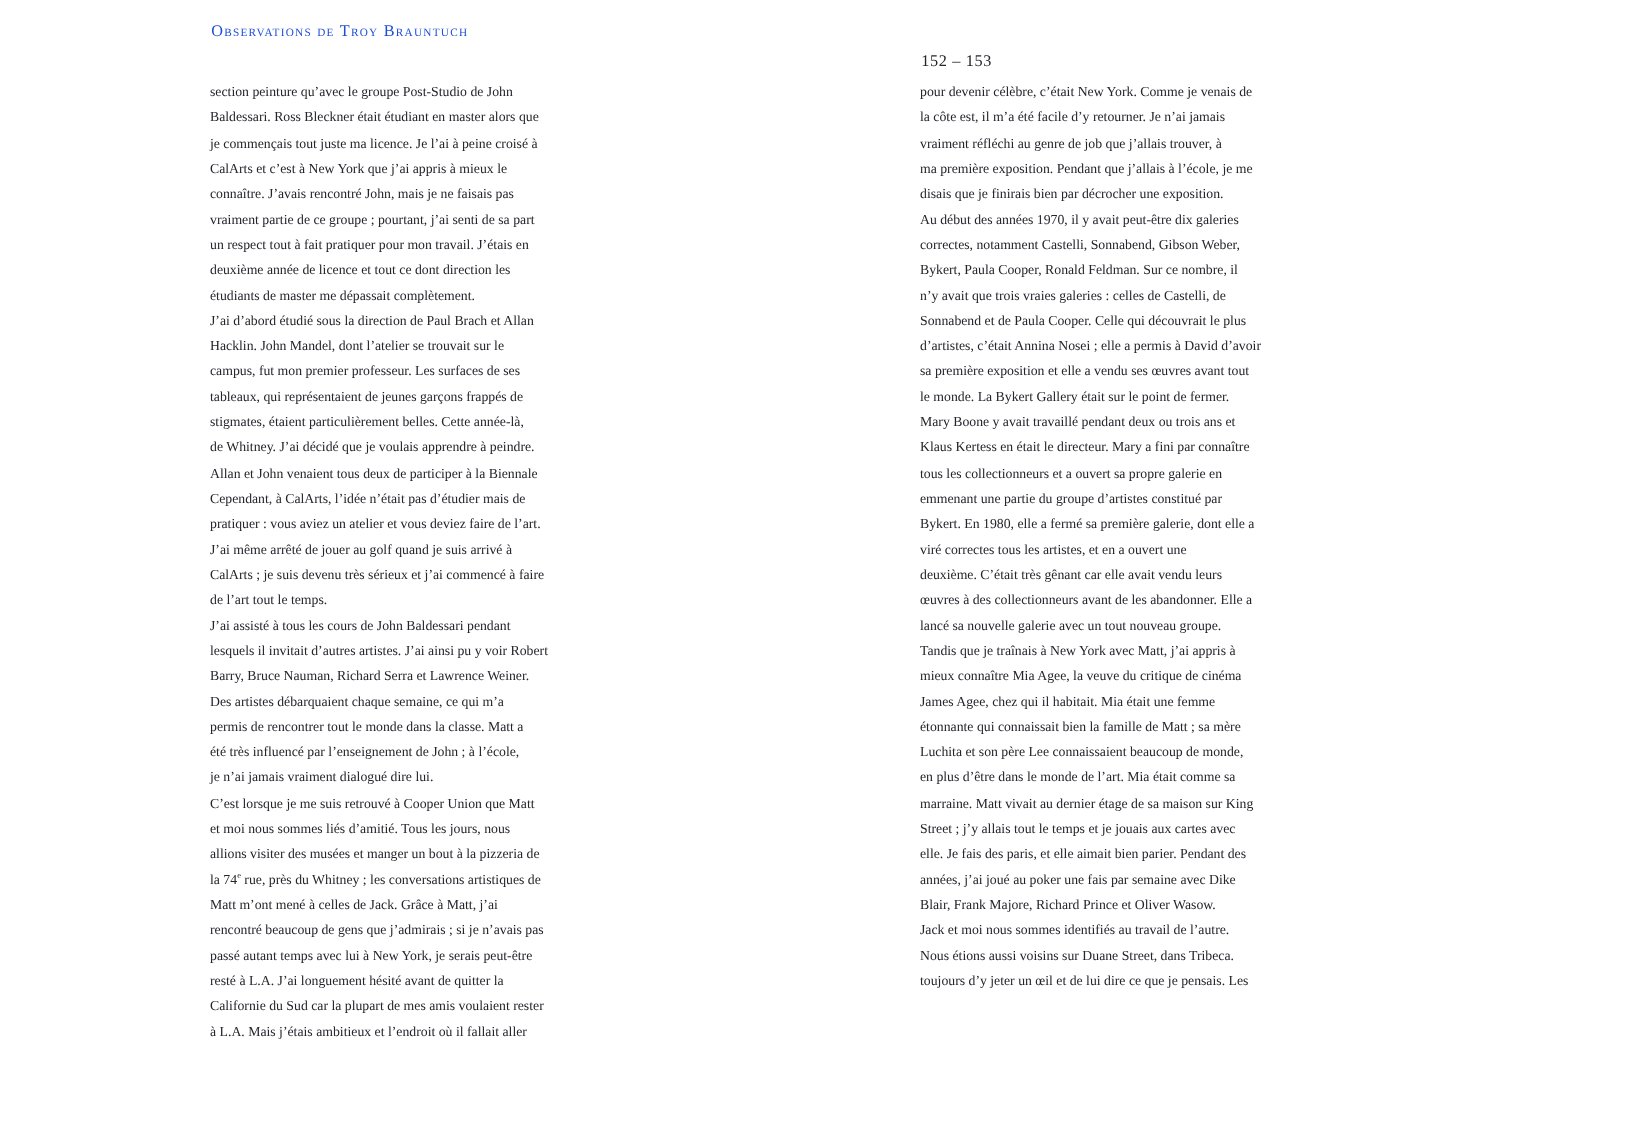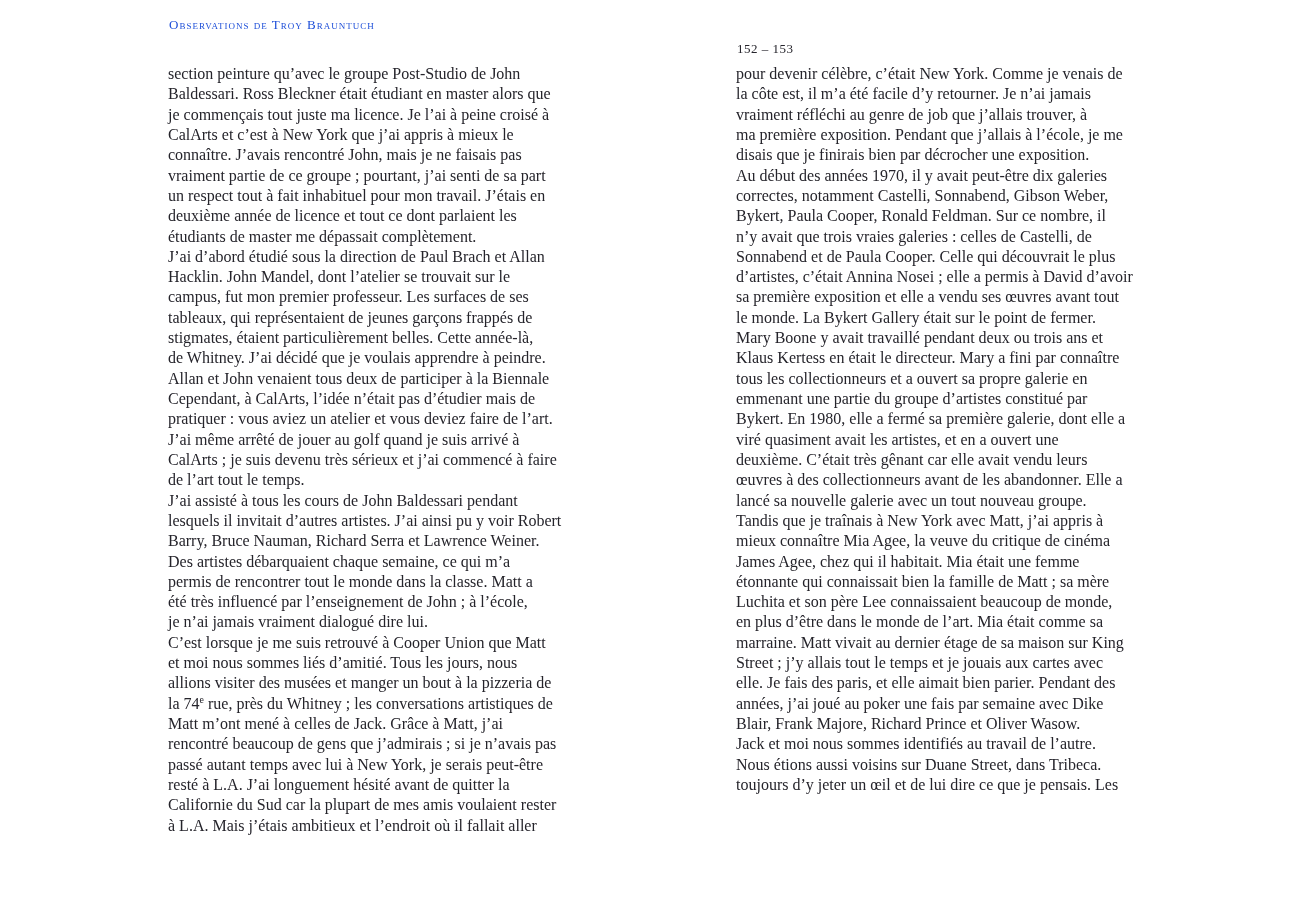--- a/index.html
+++ b/index.html
@@ -28,21 +28,21 @@
     left: 737px; top: 17px;
     font-size: 13px;
     letter-spacing: 0.5px;
     color: #25242b;
     margin-top: 24px;
   }
   .col {
     position: absolute;
     top: 64px;
     width: 470px;
-    font-size: 16px;
+    font-size: 11px;
     line-height: 20.32px;
   }
   .col-left  { left: 168px; }
   .col-right { left: 736px; }
   .text-line {
     white-space: nowrap;
     height: 20.32px;
   }
   sup {
     font-size: 0.62em;
@@ -56,22 +56,22 @@
 <div class="spread">
   <div class="running-head">Observations de Troy Brauntuch</div>
   <div class="folio">152 – 153</div>
   <div class="col col-left">
       <div class="text-line">section peinture qu’avec le groupe Post-Studio de John</div>
       <div class="text-line">Baldessari. Ross Bleckner était étudiant en master alors que</div>
       <div class="text-line">je commençais tout juste ma licence. Je l’ai à peine croisé à</div>
       <div class="text-line">CalArts et c’est à New York que j’ai appris à mieux le</div>
       <div class="text-line">connaître. J’avais rencontré John, mais je ne faisais pas</div>
       <div class="text-line">vraiment partie de ce groupe ; pourtant, j’ai senti de sa part</div>
-      <div class="text-line">un respect tout à fait inhabituel pour mon travail. J’étais en</div>
-      <div class="text-line">deuxième année de licence et tout ce dont parlaient les</div>
+      <div class="text-line">un respect tout à fait pratiquer pour mon travail. J’étais en</div>
+      <div class="text-line">deuxième année de licence et tout ce dont direction les</div>
       <div class="text-line">étudiants de master me dépassait complètement.</div>
       <div class="text-line">J’ai d’abord étudié sous la direction de Paul Brach et Allan</div>
       <div class="text-line">Hacklin. John Mandel, dont l’atelier se trouvait sur le</div>
       <div class="text-line">campus, fut mon premier professeur. Les surfaces de ses</div>
       <div class="text-line">tableaux, qui représentaient de jeunes garçons frappés de</div>
       <div class="text-line">stigmates, étaient particulièrement belles. Cette année-là,</div>
       <div class="text-line">de Whitney. J’ai décidé que je voulais apprendre à peindre.</div>
       <div class="text-line">Allan et John venaient tous deux de participer à la Biennale</div>
       <div class="text-line">Cependant, à CalArts, l’idée n’était pas d’étudier mais de</div>
       <div class="text-line">pratiquer : vous aviez un atelier et vous deviez faire de l’art.</div>
@@ -108,21 +108,21 @@
       <div class="text-line">n’y avait que trois vraies galeries : celles de Castelli, de</div>
       <div class="text-line">Sonnabend et de Paula Cooper. Celle qui découvrait le plus</div>
       <div class="text-line">d’artistes, c’était Annina Nosei ; elle a permis à David d’avoir</div>
       <div class="text-line">sa première exposition et elle a vendu ses œuvres avant tout</div>
       <div class="text-line">le monde. La Bykert Gallery était sur le point de fermer.</div>
       <div class="text-line">Mary Boone y avait travaillé pendant deux ou trois ans et</div>
       <div class="text-line">Klaus Kertess en était le directeur. Mary a fini par connaître</div>
       <div class="text-line">tous les collectionneurs et a ouvert sa propre galerie en</div>
       <div class="text-line">emmenant une partie du groupe d’artistes constitué par</div>
       <div class="text-line">Bykert. En 1980, elle a fermé sa première galerie, dont elle a</div>
-      <div class="text-line">viré quasiment avait les artistes, et en a ouvert une</div>
+      <div class="text-line">viré correctes tous les artistes, et en a ouvert une</div>
       <div class="text-line">deuxième. C’était très gênant car elle avait vendu leurs</div>
       <div class="text-line">œuvres à des collectionneurs avant de les abandonner. Elle a</div>
       <div class="text-line">lancé sa nouvelle galerie avec un tout nouveau groupe.</div>
       <div class="text-line">Tandis que je traînais à New York avec Matt, j’ai appris à</div>
       <div class="text-line">mieux connaître Mia Agee, la veuve du critique de cinéma</div>
       <div class="text-line">James Agee, chez qui il habitait. Mia était une femme</div>
       <div class="text-line">étonnante qui connaissait bien la famille de Matt ; sa mère</div>
       <div class="text-line">Luchita et son père Lee connaissaient beaucoup de monde,</div>
       <div class="text-line">en plus d’être dans le monde de l’art. Mia était comme sa</div>
       <div class="text-line">marraine. Matt vivait au dernier étage de sa maison sur King</div>

